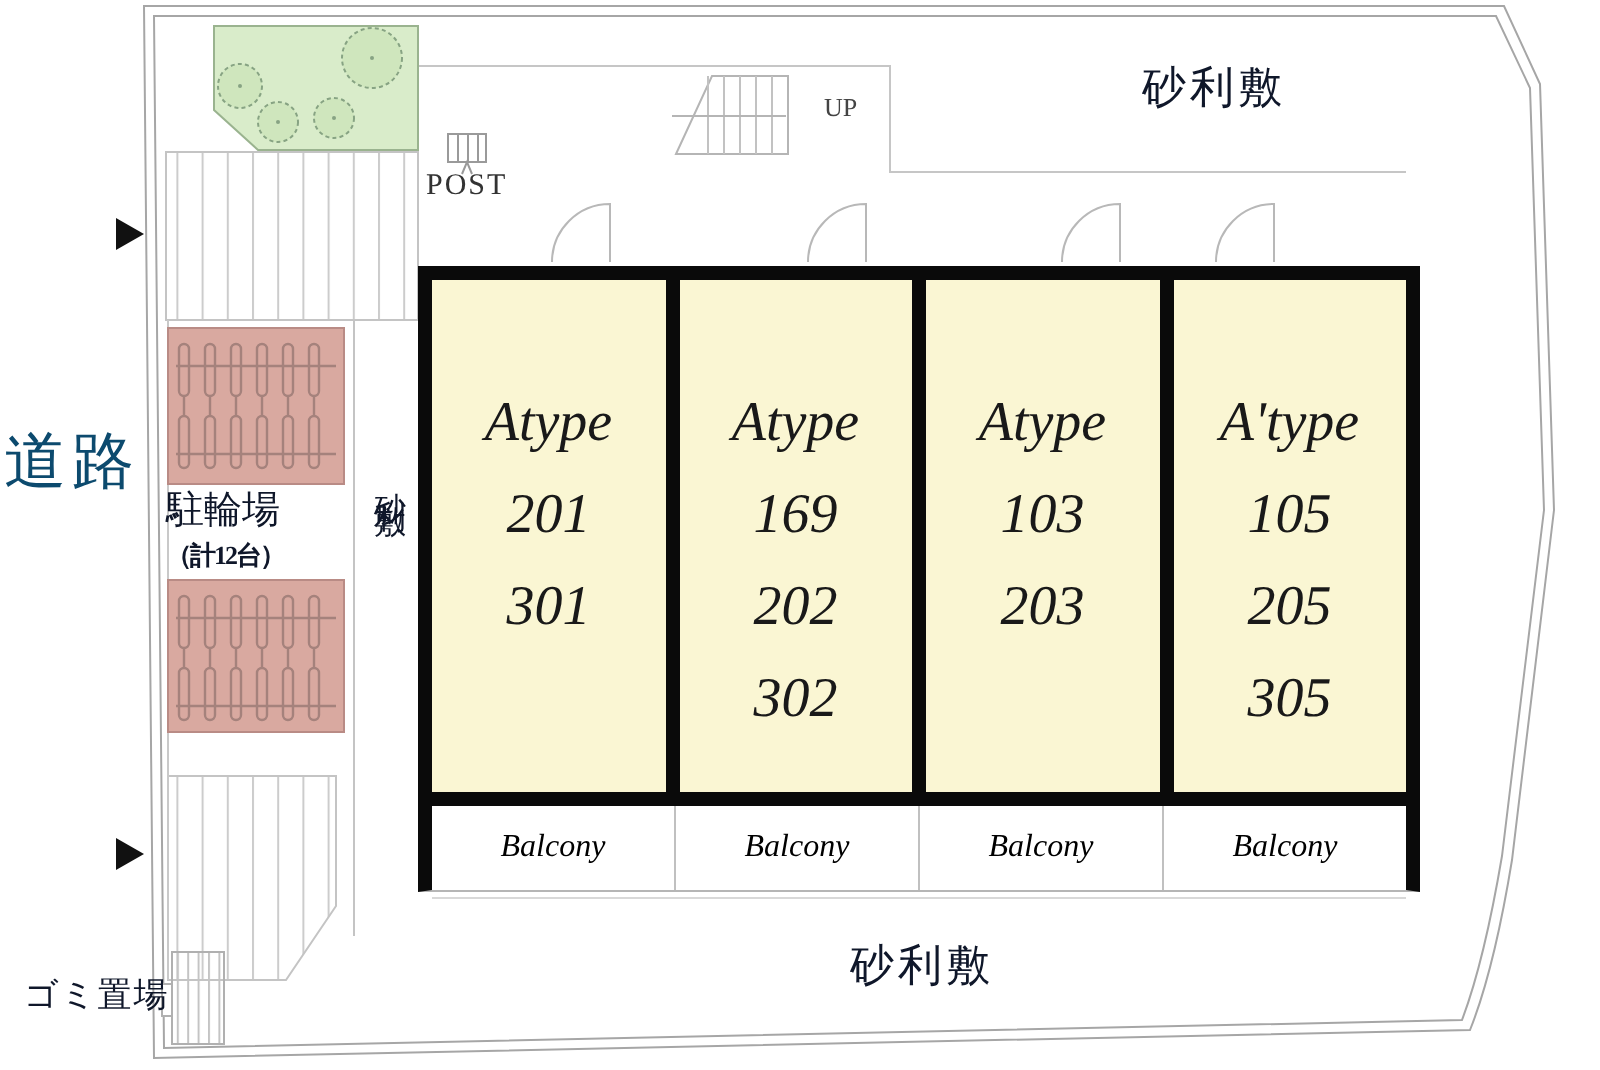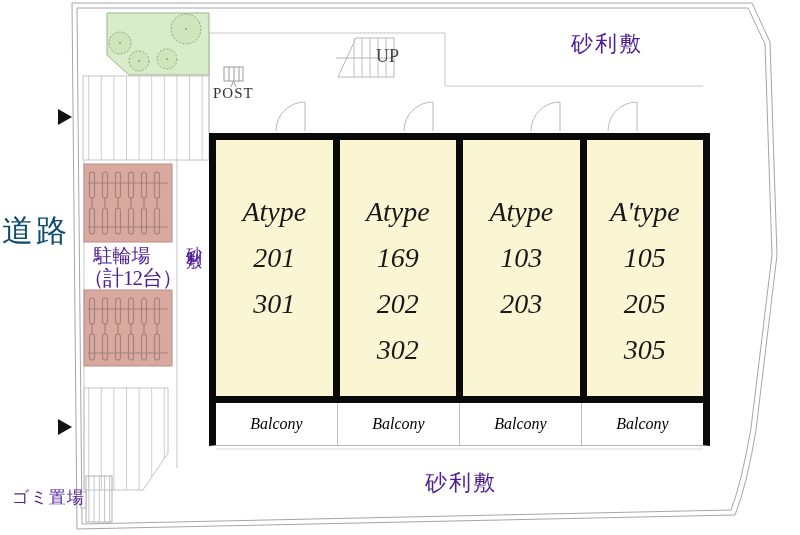--- a/index.html
+++ b/index.html
@@ -1,31 +1,31 @@
 <!DOCTYPE html>
 <html style="--room-fill: #faf6d3; --planting-fill: #d9ecca; --tree-fill: #cfe6bd; --bike-fill: #d9a9a0;"><head>
 <meta charset="utf-8">
 <style>
   html,body{margin:0;padding:0;background:#fff;}
   .stage{
     position:relative;width:800px;height:535px;background:#ffffff;overflow:hidden;
     font-family:"Liberation Serif","DejaVu Serif",serif;color:#2b2b2b;
   }
   .stage svg.lines{position:absolute;left:0;top:0;width:800px;height:535px;}
-  .lbl{position:absolute;white-space:nowrap;color:#4c1d95;}
+  .lbl{position:absolute;white-space:nowrap;color:#0f172a;}
   .lbl-road{left:2px;top:210px;font-size:31px;letter-spacing:3px;color:#0c4a6e;}
   .lbl-gravel-top{left:571px;top:29px;font-size:22px;letter-spacing:2px;}
   .lbl-gravel-bottom{left:425px;top:468px;font-size:22px;letter-spacing:2px;}
   .lbl-gravel-side{left:183px;top:233px;font-size:16px;letter-spacing:4px;
     writing-mode:vertical-rl;text-orientation:upright;}
-  .lbl-bike{left:83px;top:245px;width:78px;text-align:center;font-size:19px;line-height:22px;}
-  .lbl-bike .cap{font-size:21px;letter-spacing:-1px;}
+  .lbl-bike{left:83px;top:245px;width:78px;font-size:19px;line-height:22px;}
+  .lbl-bike .cap{font-size:13px;letter-spacing:-1px;font-weight:bold;}
   .lbl-garbage{left:12px;top:486px;font-size:17px;letter-spacing:1px;}
   .lbl-post{left:213px;top:85px;font-size:15px;letter-spacing:1px;color:#333;}
-  .lbl-up{left:376px;top:46px;font-size:18px;color:#444;}
+  .lbl-up{left:412px;top:46px;font-size:13px;color:#444;}
   .building{
     position:absolute;left:209px;top:133px;width:501px;height:270px;
     background:#0a0a0a;display:flex;gap:7px;padding:7px;box-sizing:border-box;
   }
   .unit{
     flex:1;background:var(--room-fill,#faf6d3);display:flex;flex-direction:column;
     align-items:center;padding-top:49px;box-sizing:border-box;
     font-style:italic;font-size:28px;color:#191919;
   }
   .unit div{line-height:46px;}

